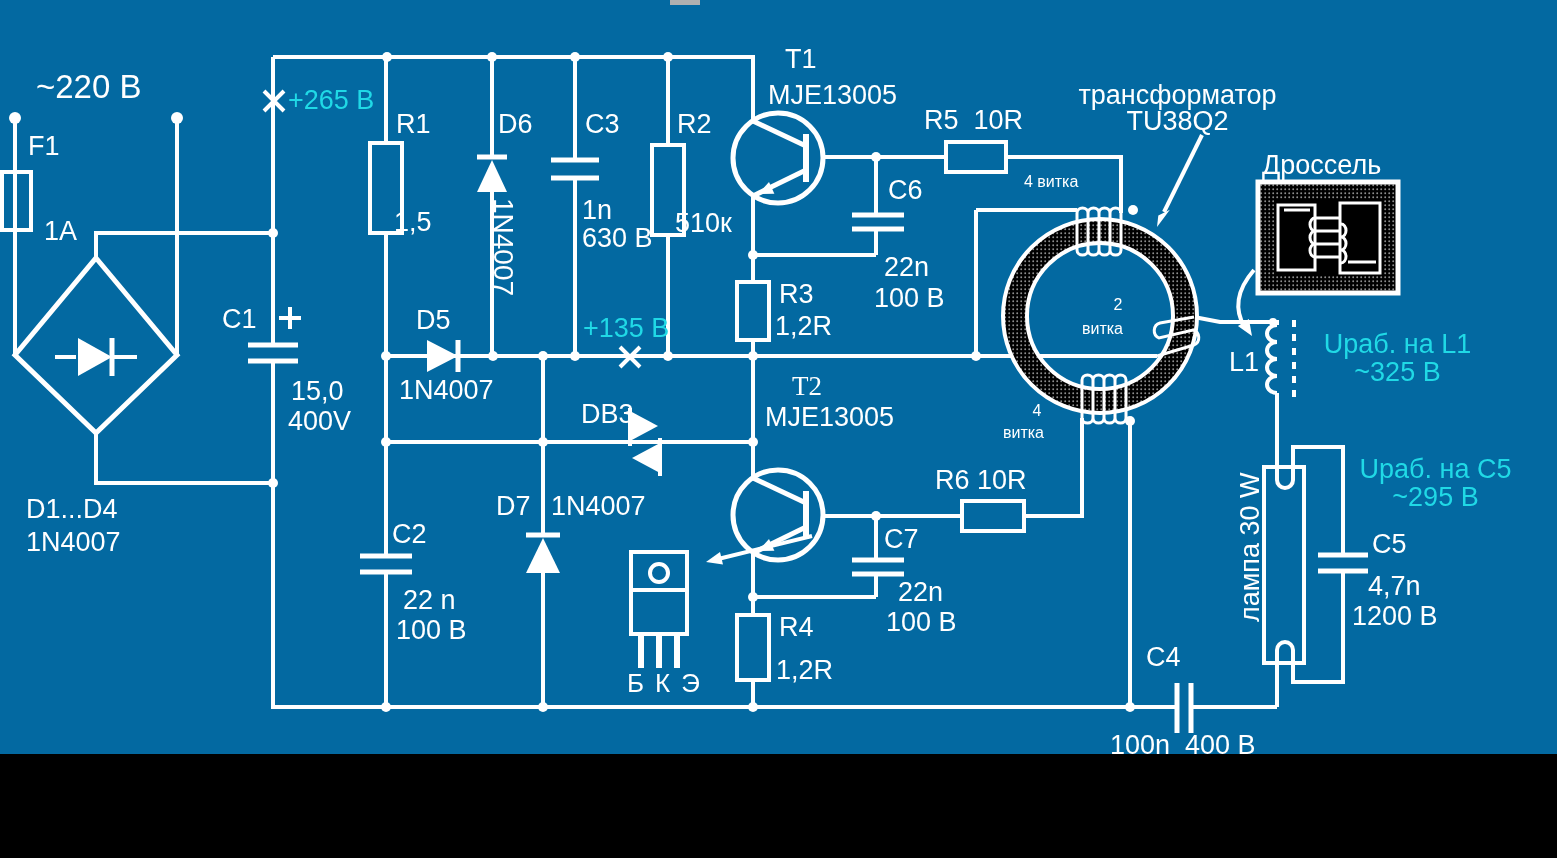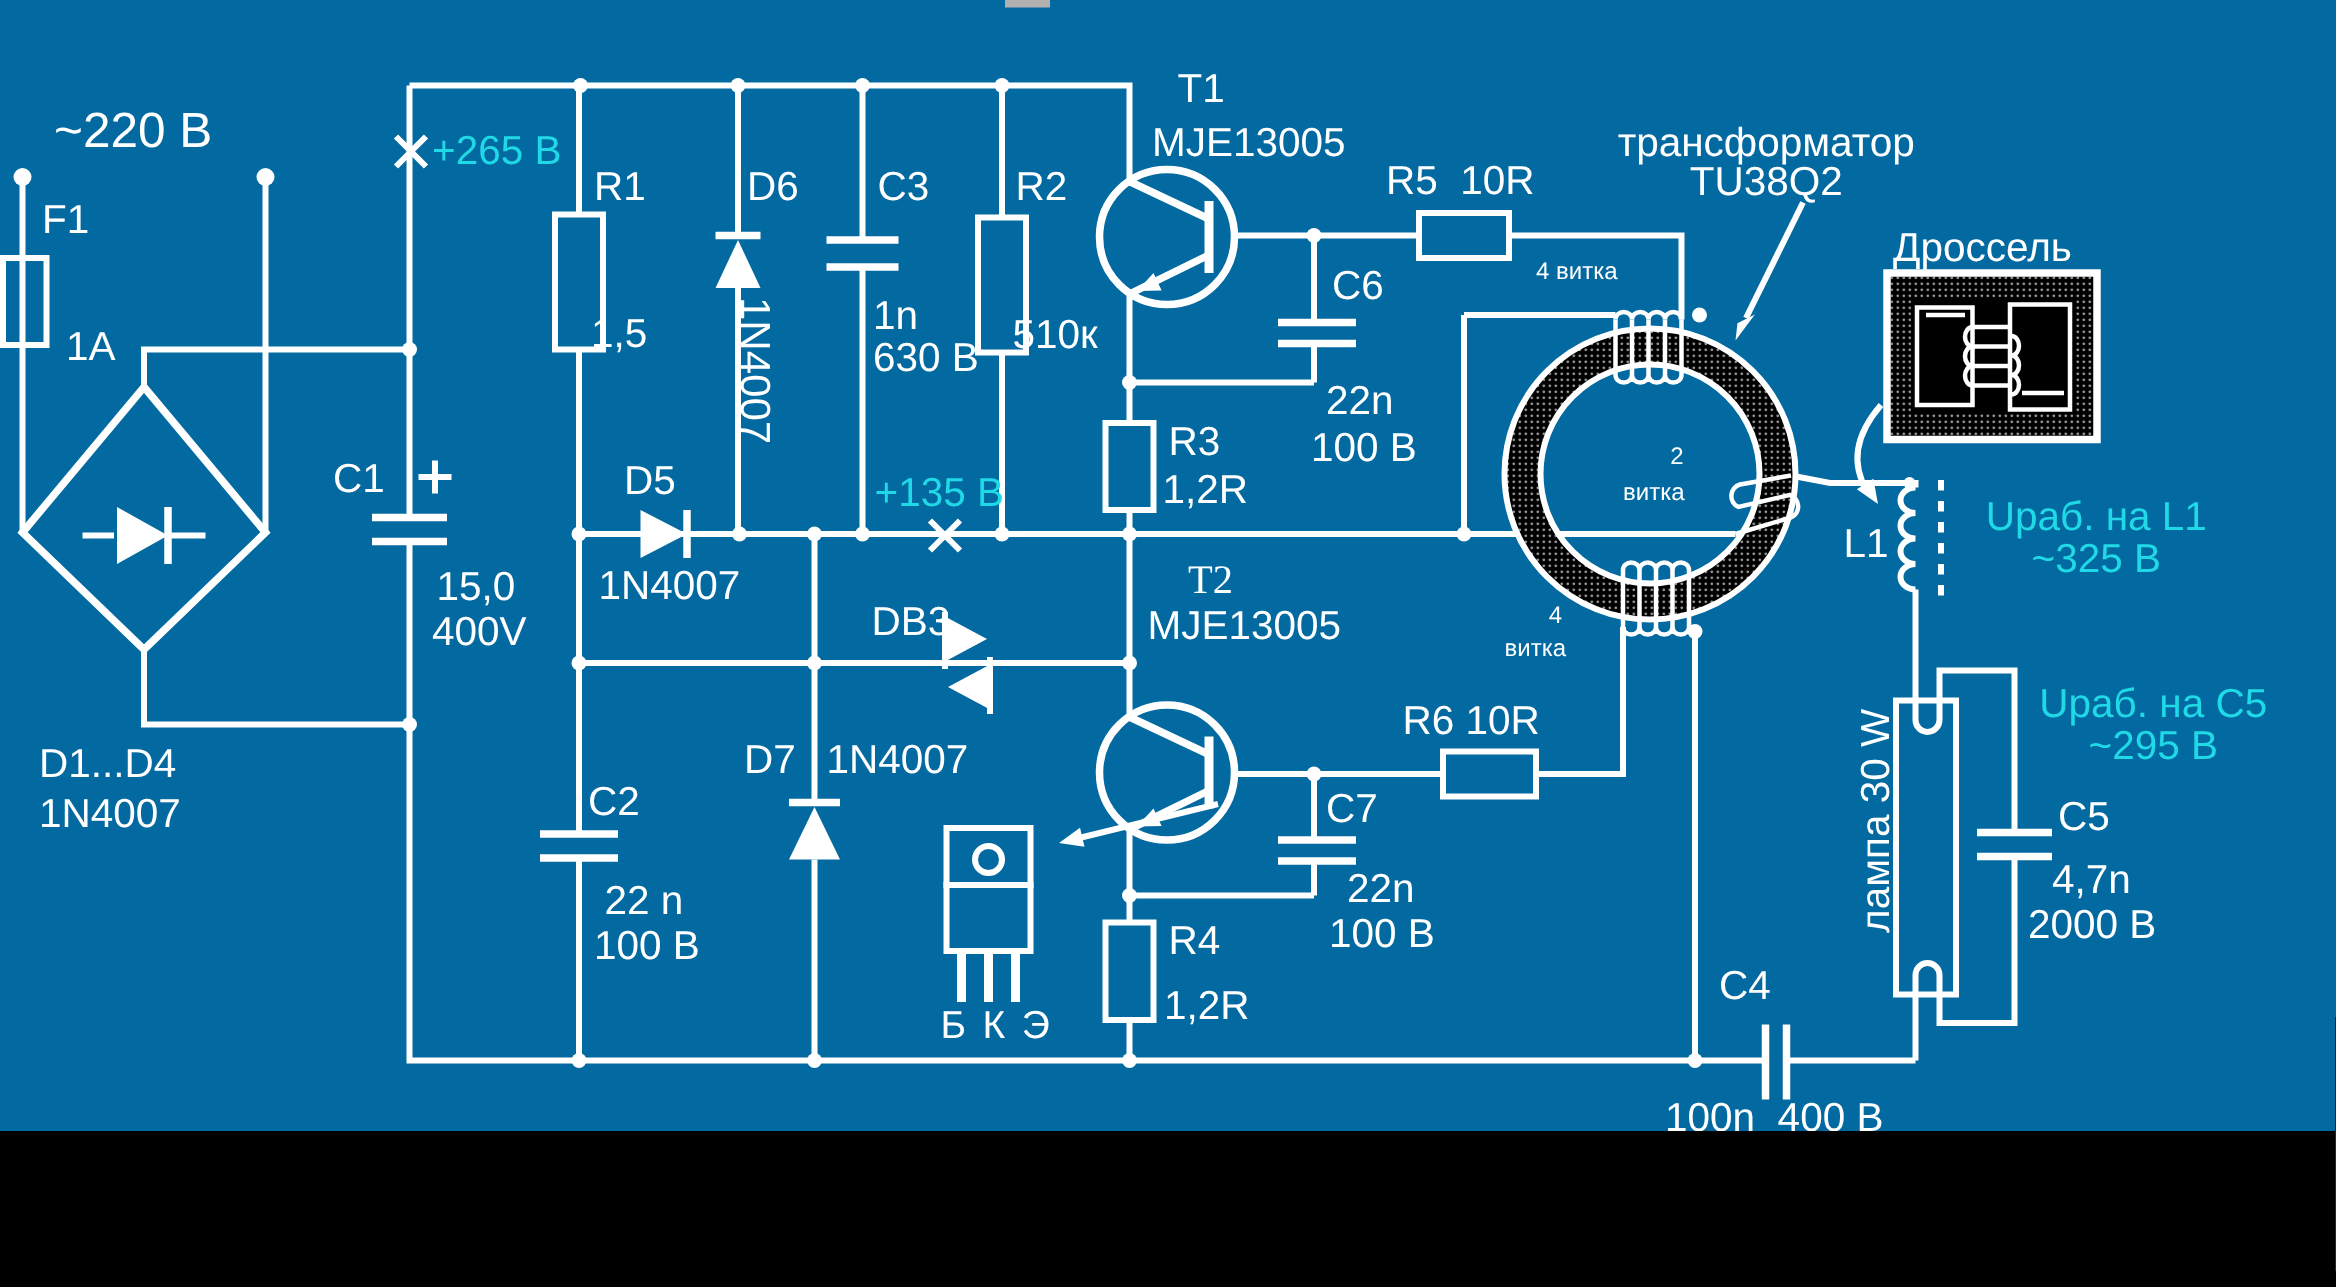--- a/index.html
+++ b/index.html
@@ -321,19 +321,19 @@
     <span>К</span>
     <span>Э</span>
   </div>
 
   <div class="lbl rotm90" style="left:1236px;top:622px;">лампа 30 W</div>
 
   <div class="lbl cy ctr" style="left:1348px;top:455px;width:175px;">Uраб. на С5</div>
   <div class="lbl cy ctr" style="left:1348px;top:483px;width:175px;">~295 В</div>
   <div class="lbl" style="left:1372px;top:530px;">C5</div>
   <div class="lbl" style="left:1368px;top:572px;">4,7n</div>
-  <div class="lbl" style="left:1352px;top:602px;">2000 В</div>
+  <div class="lbl" style="left:1352px;top:602px;">1200 В</div>
 
   <div class="lbl" style="left:1146px;top:643px;">C4</div>
   <div class="lbl" style="left:1110px;top:731px;">100n  400 В</div>
 
   <div class="lbl cap ctr" style="left:600px;top:760px;width:360px;">Рис.3</div>
 </div>
 
 </body></html>

